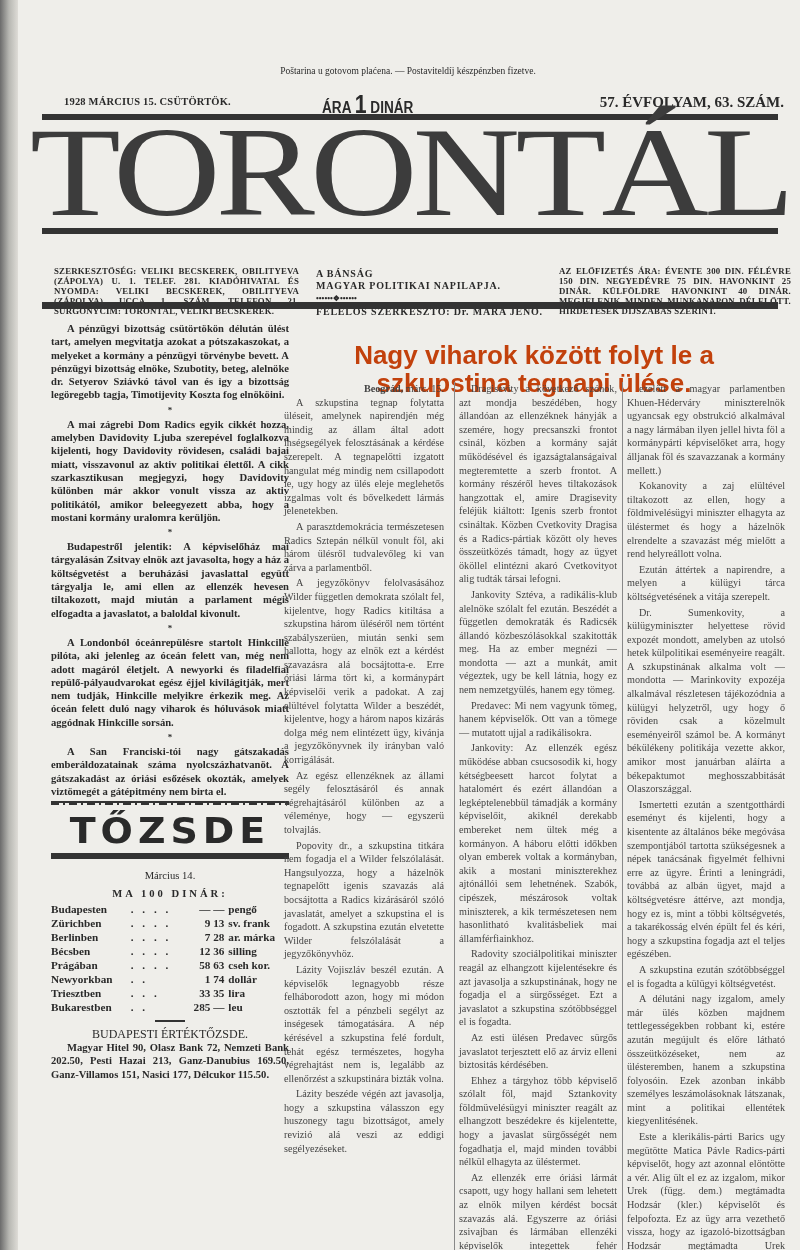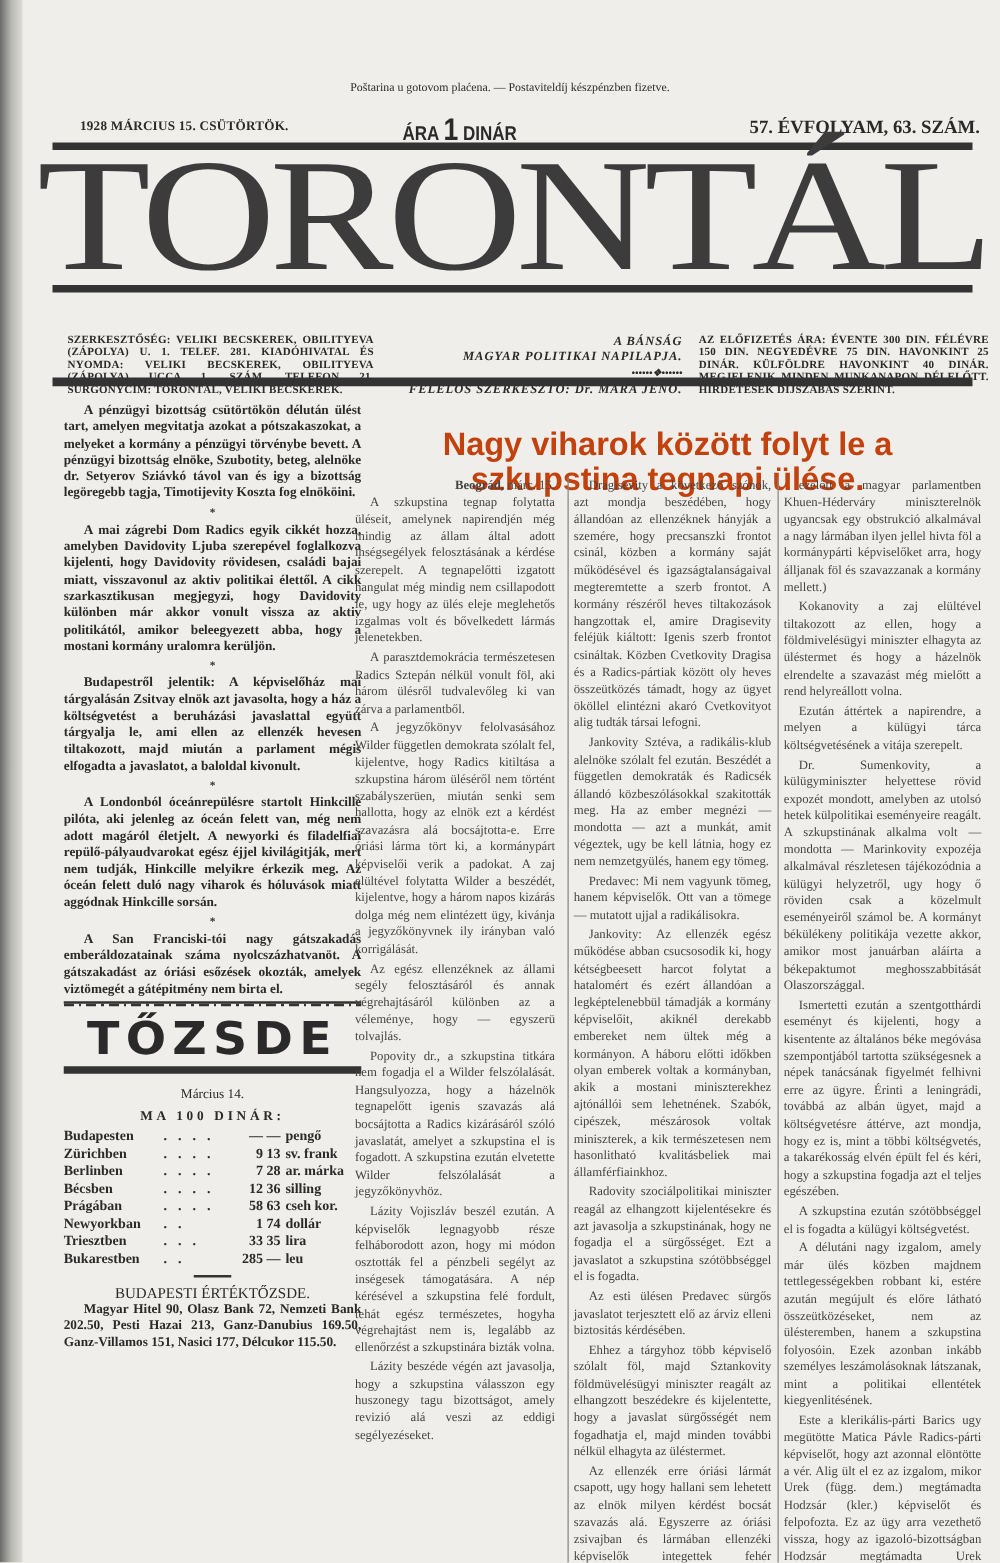--- a/index.html
+++ b/index.html
@@ -9,21 +9,21 @@
   .postal{position:absolute;top:66px;left:0;width:772px;text-align:center;font-size:9.5px;}
   .dateline{position:absolute;top:90px;left:10px;right:10px;height:24px;}
   .dateline .d-left{position:absolute;left:0;top:6px;font-size:10.5px;font-weight:bold;letter-spacing:0.2px;margin-left:32px;}
   .dateline .d-center{position:absolute;left:290px;top:0;font-family:"Liberation Sans",sans-serif;font-size:16px;font-weight:bold;transform:scaleX(0.85);transform-origin:left;}
   .dateline .d-center .big{font-size:25px;font-weight:900;}
   .dateline .d-right{position:absolute;right:0;top:4px;font-size:15px;font-weight:bold;}
   .rule{position:absolute;left:20px;width:736px;height:6px;background:#333;}
   .masthead{position:absolute;top:118px;left:20px;width:736px;height:108px;text-align:center;font-family:"Liberation Serif",serif;font-size:128px;line-height:108px;color:#3c3c3c;letter-spacing:-4px;transform:scaleX(1.16);transform-origin:center;}
   .infobar{position:absolute;top:238px;left:32px;width:736px;height:60px;margin-top:28px;}
   .info-l{position:absolute;left:0;top:0;width:245px;font-size:8.8px;line-height:10px;font-weight:bold;text-align:justify;letter-spacing:0.2px;}
-  .info-c{position:absolute;left:262px;top:2px;width:230px;text-align:right;font-size:10px;font-weight:bold;line-height:12px;letter-spacing:0.8px;font-style:italic;}
+  .info-c{position:absolute;left:262px;top:2px;width:230px;text-align:left;font-size:10px;font-weight:bold;line-height:12px;letter-spacing:0.8px;}
   .info-c .orn{font-size:8px;line-height:14px;letter-spacing:0;}
   .info-r{position:absolute;left:505px;top:0;width:232px;font-size:8.8px;line-height:10px;font-weight:bold;text-align:justify;letter-spacing:0.2px;}
   .leftcol{position:absolute;top:322px;left:12px;width:238px;font-size:10.6px;line-height:13.3px;font-weight:bold;text-align:justify;margin-left:17px;}
   .leftcol p{margin:0;text-indent:16px;}
   .star{text-align:center;font-size:9px;line-height:14px;margin:1px 0;}
   .deco{height:10px;margin:3px 0 4px 0;background:repeating-linear-gradient(90deg,#333 0 8px,transparent 8px 12px,#333 12px 14px,transparent 14px 18px);border-top:2px solid #333;border-bottom:0;height:2px;position:relative;}
   .tozsde-title{font-family:"DejaVu Sans",sans-serif;font-size:38px;font-weight:bold;letter-spacing:5px;text-align:center;line-height:44px;transform:scaleY(0.95);}
   .tozsde-bar{height:6px;background:#333;margin:0 0 10px 0;}
   .center-line{text-align:center;font-weight:bold;}
   .rates{width:100%;border-collapse:collapse;font-size:11.2px;}

